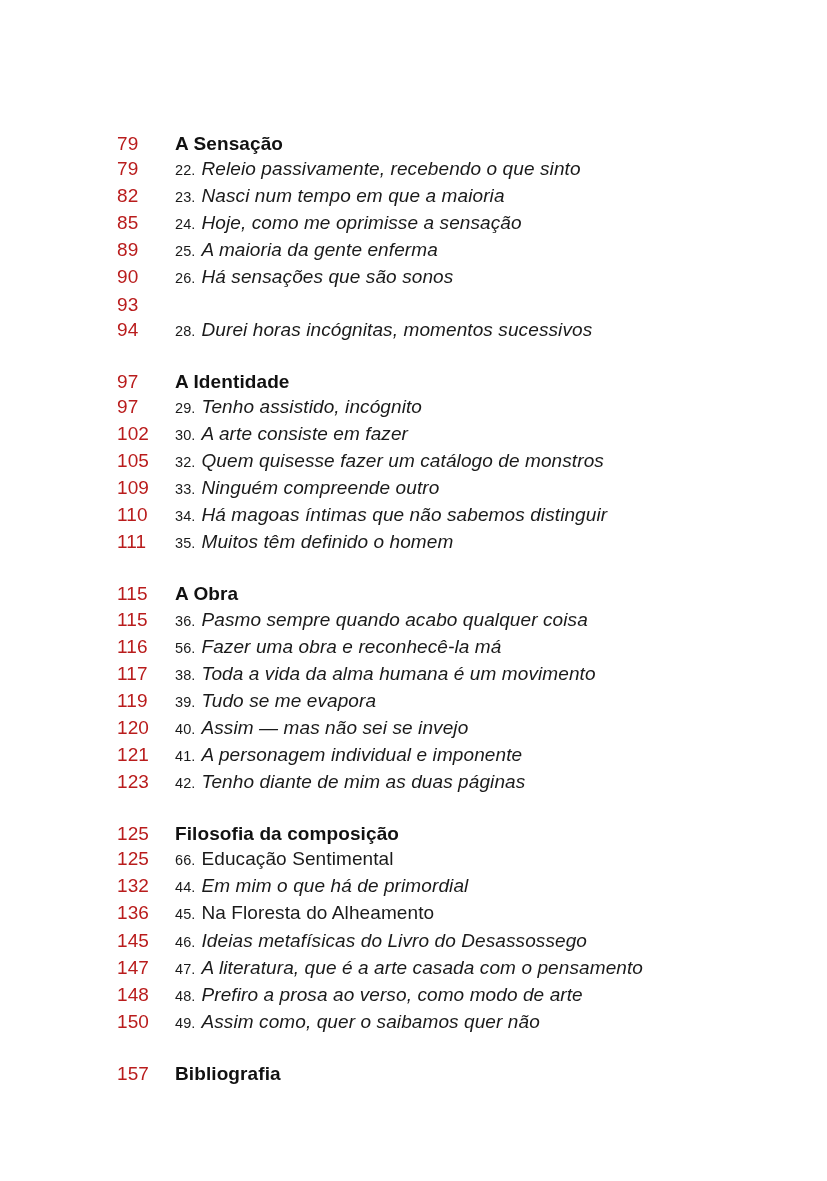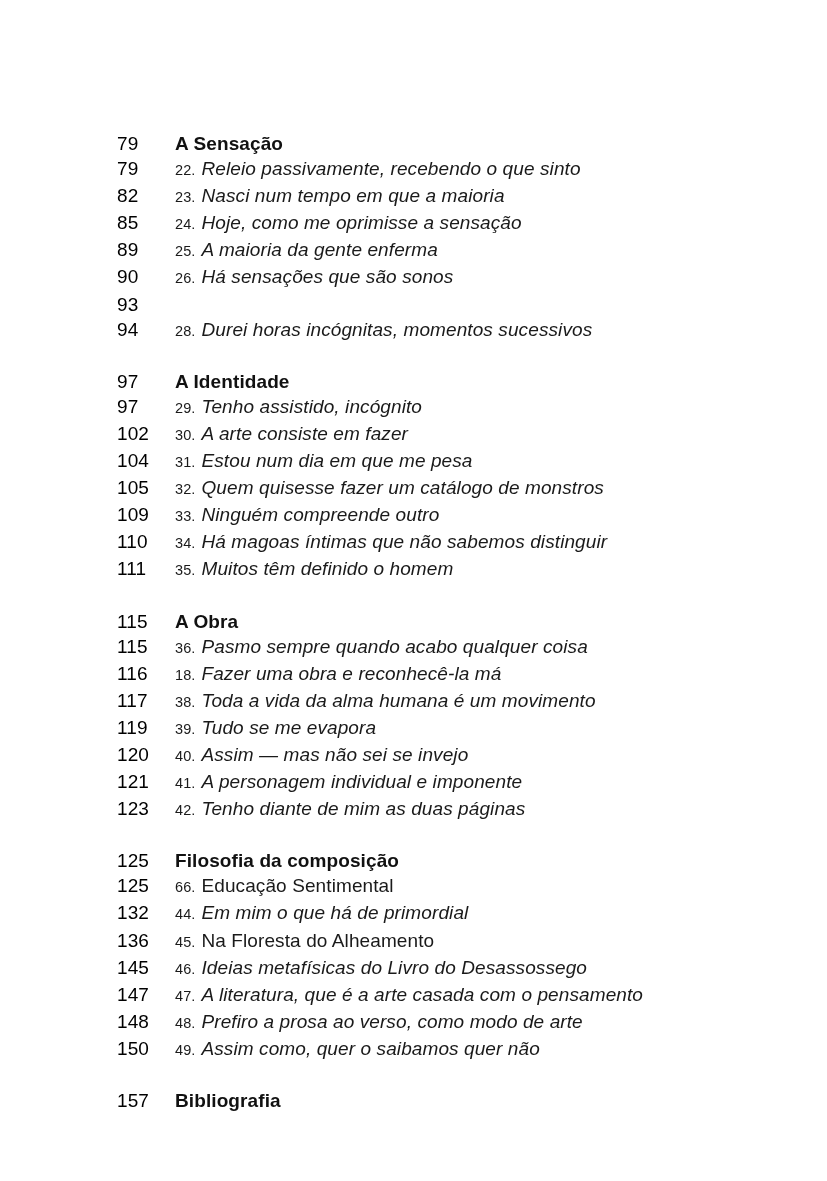--- a/index.html
+++ b/index.html
@@ -31,21 +31,21 @@
   .row {
     display: flex;
     align-items: baseline;
     line-height: 25.1px;
     font-size: 19px;
     letter-spacing: 0.1px;
   }
   .pagenum {
     flex: 0 0 58px;
     font-weight: 400;
-    color: #000000;
+    color: #b91c1c;
   }
   .section-title {
     font-weight: 700;
     color: #111111;
     text-align: center;
   }
   .entry-num {
     font-size: 14.5px;
     color: #1a1a1a;
     margin-right: 6px;
@@ -103,24 +103,20 @@
         </div>
         <div class="row">
           <span class="pagenum">97</span>
           <span><span class="entry-num">29.</span><span class="entry-text italic">Tenho assistido, incógnito</span></span>
         </div>
         <div class="row">
           <span class="pagenum">102</span>
           <span><span class="entry-num">30.</span><span class="entry-text italic">A arte consiste em fazer</span></span>
         </div>
         <div class="row">
-          <span class="pagenum">104</span>
-          <span><span class="entry-num">31.</span><span class="entry-text italic">Estou num dia em que me pesa</span></span>
-        </div>
-        <div class="row">
           <span class="pagenum">105</span>
           <span><span class="entry-num">32.</span><span class="entry-text italic">Quem quisesse fazer um catálogo de monstros</span></span>
         </div>
         <div class="row">
           <span class="pagenum">109</span>
           <span><span class="entry-num">33.</span><span class="entry-text italic">Ninguém compreende outro</span></span>
         </div>
         <div class="row">
           <span class="pagenum">110</span>
           <span><span class="entry-num">34.</span><span class="entry-text italic">Há magoas íntimas que não sabemos distinguir</span></span>
@@ -134,21 +130,21 @@
         <div class="row">
           <span class="pagenum">115</span>
           <span class="section-title">A Obra</span>
         </div>
         <div class="row">
           <span class="pagenum">115</span>
           <span><span class="entry-num">36.</span><span class="entry-text italic">Pasmo sempre quando acabo qualquer coisa</span></span>
         </div>
         <div class="row">
           <span class="pagenum">116</span>
-          <span><span class="entry-num">18.</span><span class="entry-text italic">Fazer uma obra e reconhecê-la má</span></span>
+          <span><span class="entry-num">56.</span><span class="entry-text italic">Fazer uma obra e reconhecê-la má</span></span>
         </div>
         <div class="row">
           <span class="pagenum">117</span>
           <span><span class="entry-num">38.</span><span class="entry-text italic">Toda a vida da alma humana é um movimento</span></span>
         </div>
         <div class="row">
           <span class="pagenum">119</span>
           <span><span class="entry-num">39.</span><span class="entry-text italic">Tudo se me evapora</span></span>
         </div>
         <div class="row">

